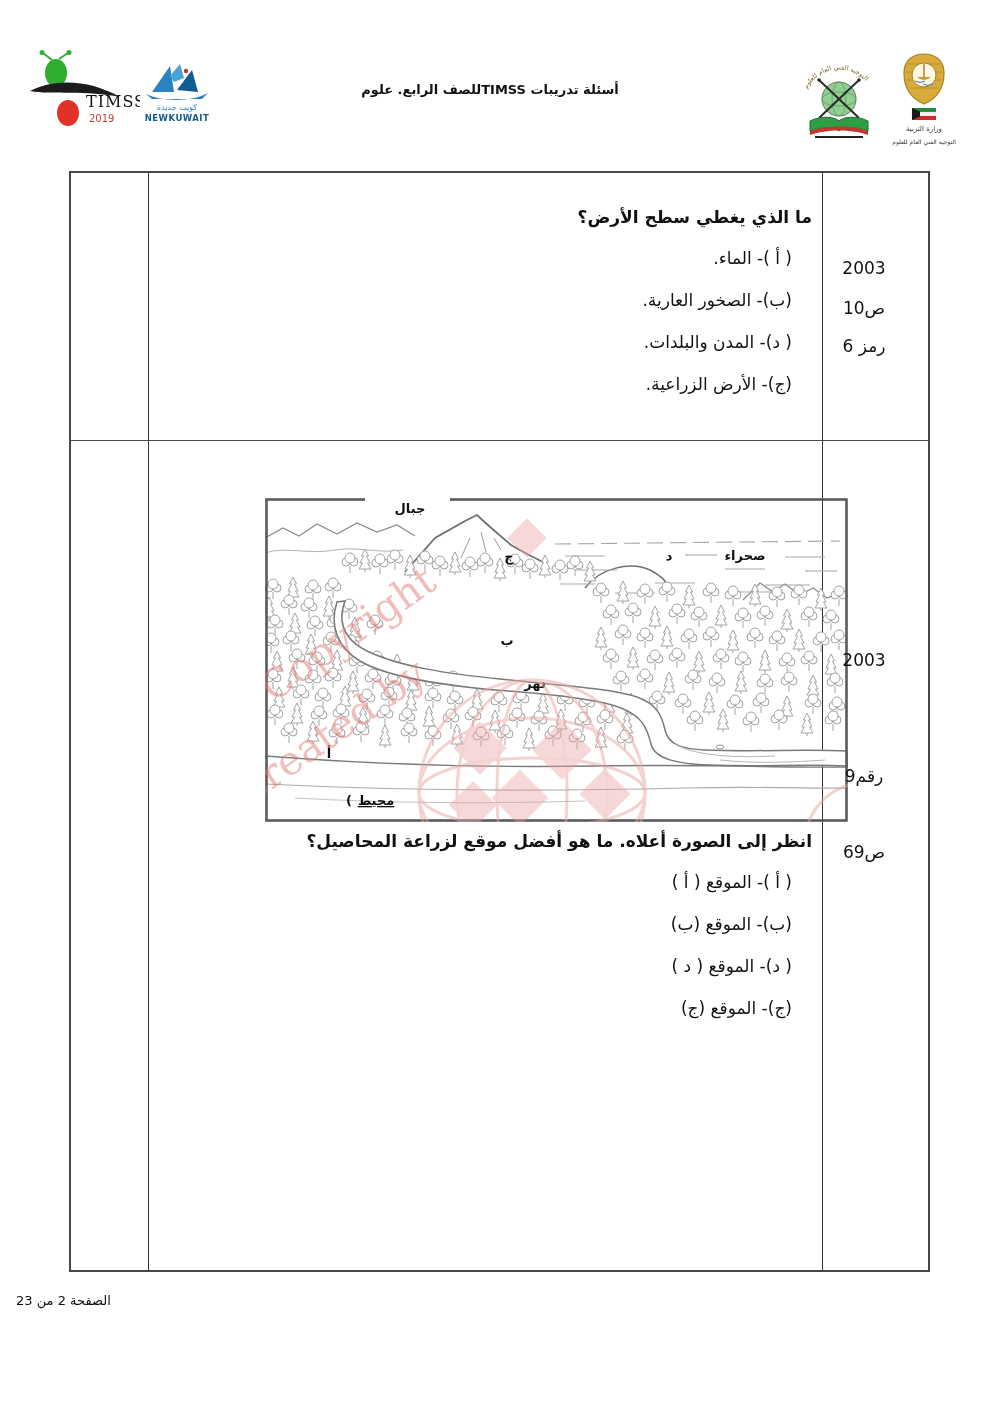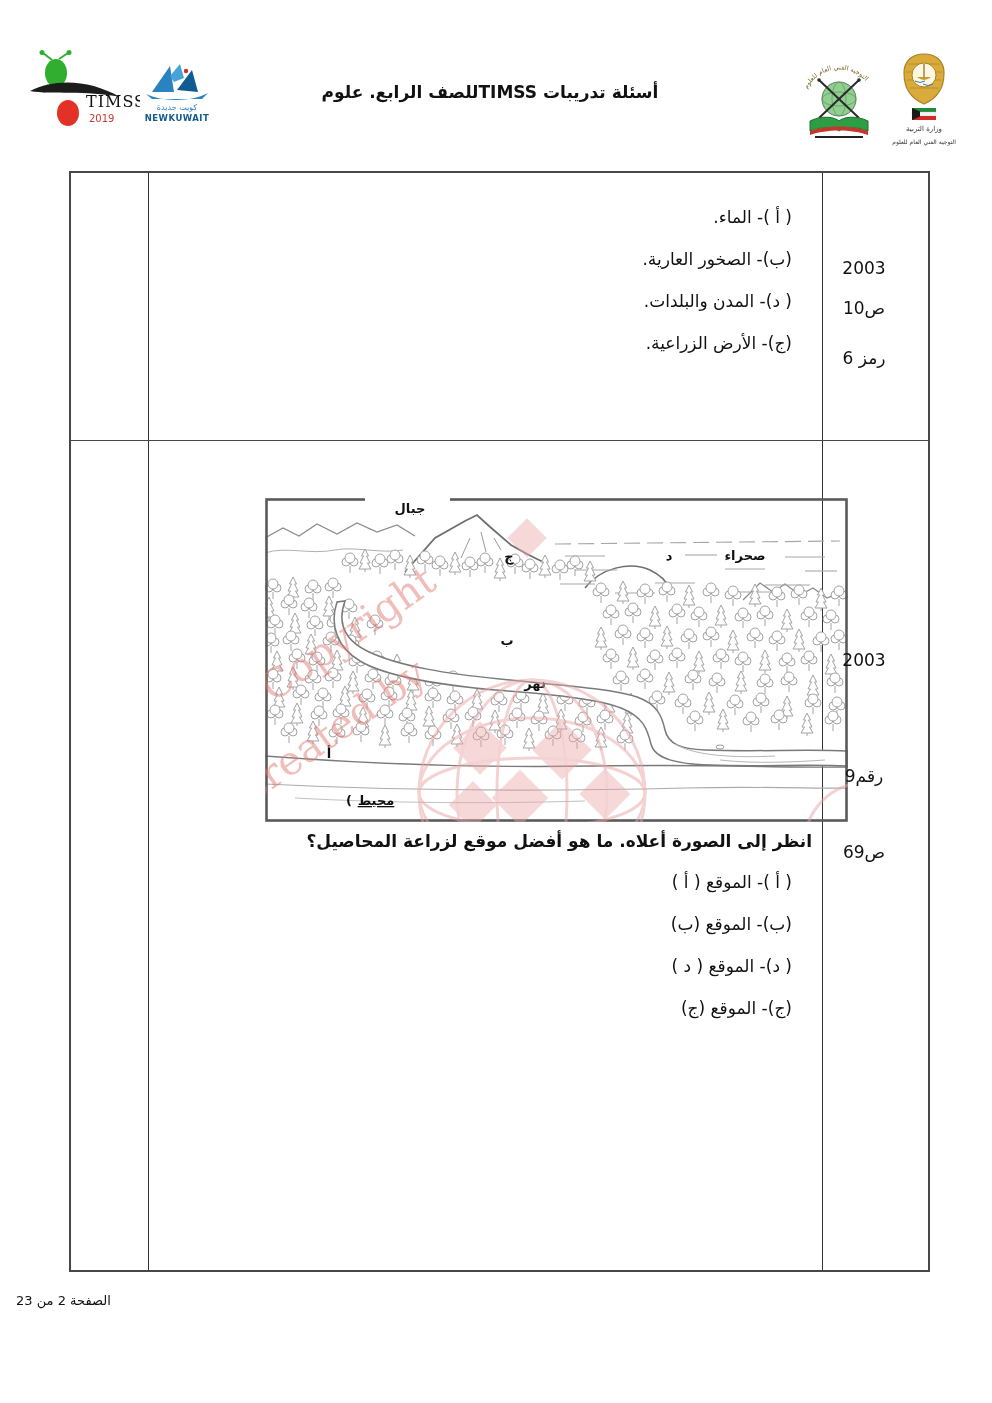--- a/index.html
+++ b/index.html
@@ -1,21 +1,21 @@
 <!DOCTYPE html>
 <html lang="ar"><head>
 <meta charset="utf-8">
 <style>
   html,body{margin:0;padding:0;background:#fff;}
   .sheet{position:relative;width:992px;height:1403px;background:#fff;overflow:hidden;
          font-family:"DejaVu Sans",sans-serif;color:#111;}
   svg{font-family:"DejaVu Sans",sans-serif;}
   
   .title{position:absolute;left:280px;top:82px;width:420px;text-align:center;
-         direction:rtl;font-size:17px;font-weight:bold;}
+         direction:rtl;font-size:13px;font-weight:bold;}
   .logo{position:absolute;}
   
   .qtable{position:absolute;left:69px;top:171px;width:861px;height:1101px;
           border:2px solid #474747;box-sizing:border-box;}
   .vline{position:absolute;top:0;bottom:0;width:0;border-left:1.5px solid #333;}
   .hline{position:absolute;left:0;right:0;height:0;border-top:1.5px solid #474747;}
   .qblock{position:absolute;right:116px;width:600px;direction:rtl;text-align:right;font-size:17px;}
   .qtitle{font-weight:bold;margin-bottom:16px;line-height:25px;}
   .opt{padding-right:20px;line-height:25px;margin-bottom:17px;}
   .ref{position:absolute;left:751px;width:84px;text-align:center;direction:rtl;
@@ -86,28 +86,29 @@
     <text x="42" y="81" text-anchor="middle" font-size="7" fill="#333">وزارة التربية</text>
     <text x="42" y="94" text-anchor="middle" font-size="6" fill="#333">التوجيه الفني العام للعلوم</text>
   </svg>
 
   <div class="qtable">
     <div class="vline" style="left:77px"></div>
     <div class="vline" style="left:751px"></div>
     <div class="hline" style="top:267px"></div>
 
     <div class="qblock" style="top:32px">
+      <div class="qtitle">ما الذي يغطي سطح الأرض؟</div>
       <div class="opt">( أ )- الماء.</div>
       <div class="opt">(ب)- الصخور العارية.</div>
       <div class="opt">( د)- المدن والبلدات.</div>
       <div class="opt">(ج)- الأرض الزراعية.</div>
     </div>
     <div class="ref" style="top:84px">2003</div>
     <div class="ref" style="top:124px">ص10</div>
-    <div class="ref" style="top:174px">رمز 6</div>
+    <div class="ref" style="top:162px">رمز 6</div>
 
     <div class="figwrap">
       <svg width="583" height="324" viewBox="0 0 583 324">
         <defs>
           <g id="td" stroke="#a3a3a3" stroke-width="1" fill="#fff">
             <circle cx="-4" cy="-6" r="4"></circle>
               <circle cx="4" cy="-6" r="4"></circle>
               <circle cx="0" cy="-10" r="5"></circle>
             <line x1="0" y1="-2" x2="0" y2="5"></line>
           </g>

